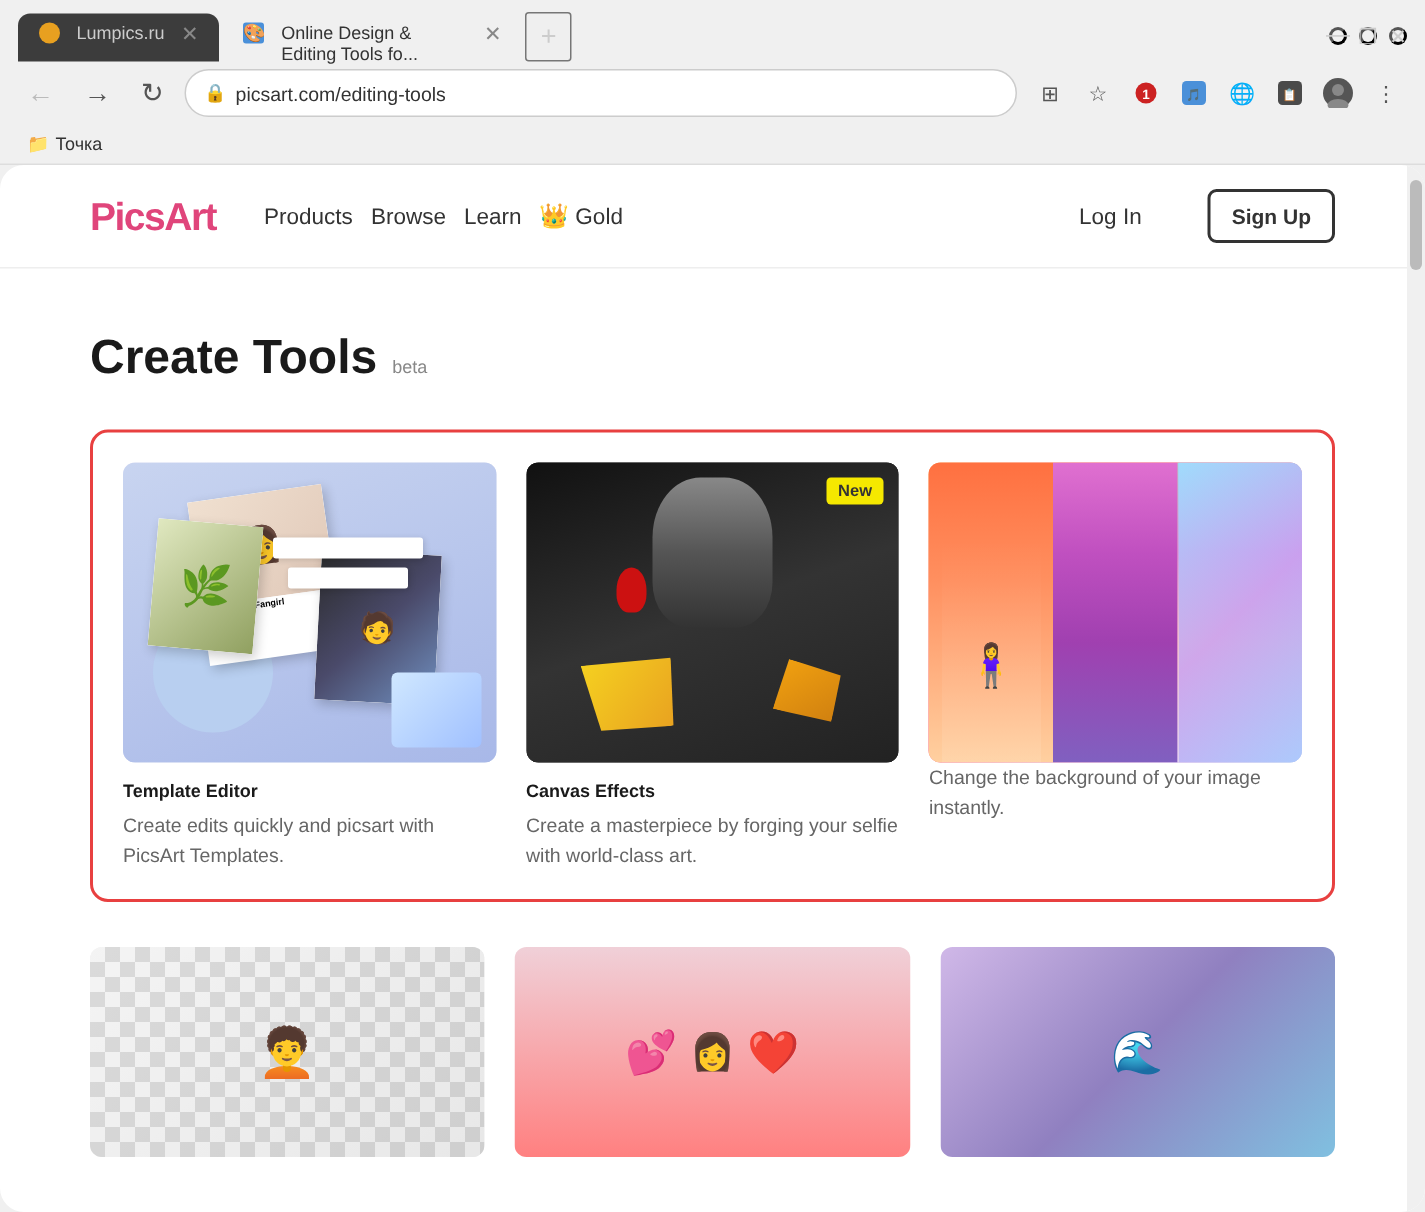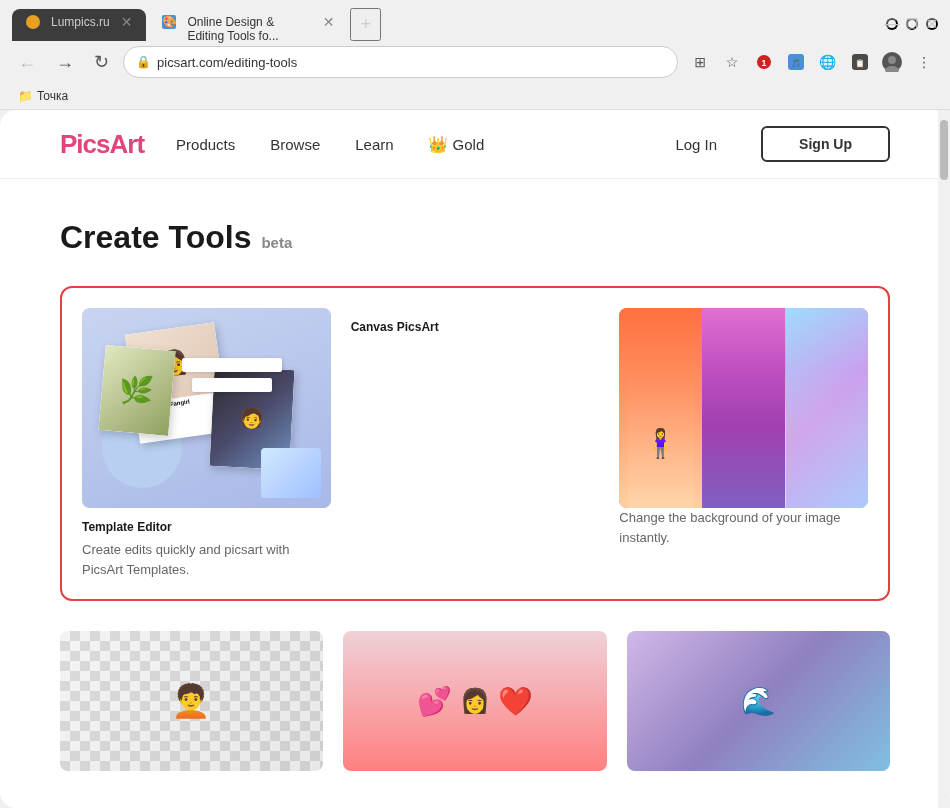--- a/index.html
+++ b/index.html
@@ -34,33 +34,33 @@
     .bookmark-icon { font-size: 12px; }
 
     
     .page-content { background: #fff; height: calc(808px - 40px - 44px - 26px); overflow: hidden; position: relative; border-radius: 16px; }
     .scrollbar { position: absolute; right: 0; top: 0; bottom: 0; width: 12px; background: #f0f0f0; }
     .scrollbar-thumb { width: 8px; margin: 2px; height: 60px; background: #bbb; border-radius: 4px; margin-top: 10px; }
 
     
     .site-nav { display: flex; align-items: center; padding: 16px 60px; gap: 32px; border-bottom: 1px solid #eee; }
     .logo { font-size: 26px; font-weight: 700; color: #e0457b; letter-spacing: -1px; }
-    .nav-links { display: flex; gap: 35px; align-items: center; }
+    .nav-links { display: flex; gap: 12px; align-items: center; }
     .nav-link { font-size: 15px; color: #333; cursor: pointer; text-decoration: none; font-weight: 500; }
     .gold-link { display: flex; align-items: center; gap: 4px; }
     .crown-icon { font-size: 16px; }
     .nav-spacer { flex: 1; }
     .btn-login { font-size: 15px; color: #333; cursor: pointer; font-weight: 500; margin-right: 12px; }
-    .btn-signup { font-size: 14px; color: #333; font-weight: 600; border: 2px solid #333; border-radius: 6px; padding: 8px 36px; cursor: pointer; background: none; }
+    .btn-signup { font-size: 14px; color: #333; font-weight: 600; border: 2px solid #333; border-radius: 6px; padding: 8px 14px; cursor: pointer; background: none; }
 
     
     .main-content { padding: 40px 60px; overflow-y: auto; height: calc(100% - 68px); }
     .page-title-row { display: flex; align-items: baseline; gap: 10px; margin-bottom: 30px; }
     .page-title { font-size: 32px; font-weight: 700; color: #1a1a1a; }
-    .beta-badge { font-size: 15px; color: #888; font-weight: 700; }
+    .beta-badge { font-size: 12px; color: #888; font-weight: 400; }
 
     
     .featured-section { border: 2px solid #e84040; border-radius: 12px; padding: 20px; margin-bottom: 30px; display: flex; gap: 20px; }
 
     .card { flex: 1; cursor: pointer; }
     .card-image { width: 100%; height: 200px; border-radius: 8px; overflow: hidden; position: relative; background: #ddd; }
     .new-badge { position: absolute; top: 10px; right: 10px; background: #f5e800; color: #333; font-size: 11px; font-weight: 700; padding: 3px 8px; border-radius: 3px; }
     .card-title { font-size: 12px; font-weight: 700; color: #1a1a1a; margin-top: 12px; margin-bottom: 6px; }
     .card-desc { font-size: 13px; color: #666; line-height: 1.5; }
 
@@ -213,21 +213,34 @@
             <div style="position:absolute; width:100px; height:14px; background:white; left:100px; top:50px; box-shadow:1px 1px 4px rgba(0,0,0,0.15); border-radius:2px;"></div>
             <div style="position:absolute; width:80px; height:14px; background:white; left:110px; top:70px; box-shadow:1px 1px 4px rgba(0,0,0,0.15); border-radius:2px;"></div>
             <div style="position:absolute; bottom:10px; right:10px; width:60px; height:50px; background:linear-gradient(135deg,#d0e8ff,#a0c0ff); border-radius:4px;"></div>
           </div>
         </div>
         <div class="card-title">Template Editor</div>
         <div class="card-desc">Create edits quickly and picsart with PicsArt Templates.</div>
       </div>
 
       <div class="card">
-        <div class="card-title">Canvas PicsArt</div>
+        <div class="card-image card-img-canvas" style="position:relative;">
+          <div class="canvas-effect-bg">
+
+            <div style="width:100%;height:100%;background:linear-gradient(160deg,#111 0%,#333 50%,#222 100%);display:flex;align-items:center;justify-content:center;position:relative;">
+              <div style="position:absolute;top:10px;left:50%;transform:translateX(-50%);width:80px;height:100px;background:linear-gradient(180deg,#888,#555,#333);border-radius:40% 40% 30% 30%;"></div>
+              <div style="position:absolute;bottom:20px;left:40px;width:60px;height:50px;background:linear-gradient(135deg,#f5d020,#e8a020);transform:rotate(-10deg);clip-path:polygon(0 0, 100% 10%, 90% 100%, 10% 90%);"></div>
+              <div style="position:absolute;bottom:30px;right:40px;width:40px;height:35px;background:linear-gradient(135deg,#f0a010,#d08010);transform:rotate(15deg);clip-path:polygon(5% 0%, 95% 5%, 100% 95%, 0% 100%);"></div>
+              <div style="position:absolute;top:70px;left:60px;width:20px;height:30px;background:#cc1111;border-radius:50% 50% 40% 40%;"></div>
+            </div>
+          </div>
+          <div class="new-badge">New</div>
+        </div>
+        <div class="card-title">Canvas Effects</div>
+        <div class="card-desc">Create a masterpiece by forging your selfie with world-class art.</div>
       </div>
 
       <div class="card">
         <div class="card-image card-img-bg">
           <div style="width:100%;height:100%;position:relative;overflow:hidden;display:flex;">
 
             <div style="flex:1;background:linear-gradient(180deg,#ff7040 0%,#ff9060 40%,#ffb080 70%,#ffd0a0 100%);display:flex;align-items:flex-end;justify-content:center;">
               <div style="width:80%;height:75%;background:linear-gradient(180deg,transparent,rgba(255,255,255,0.1));display:flex;align-items:center;justify-content:center;font-size:28px;padding-top:20px;">
                 🧍‍♀️
               </div>

